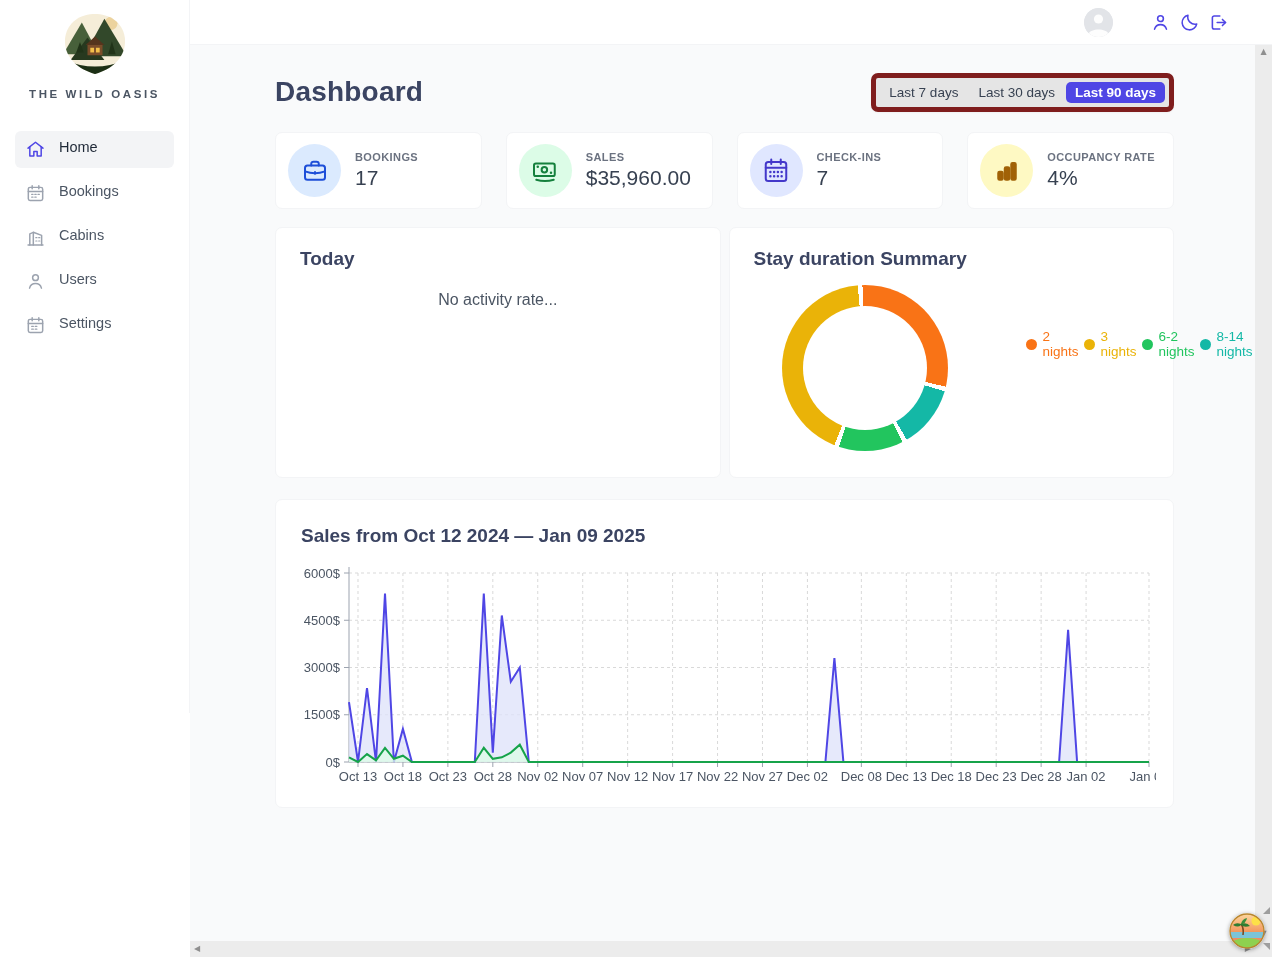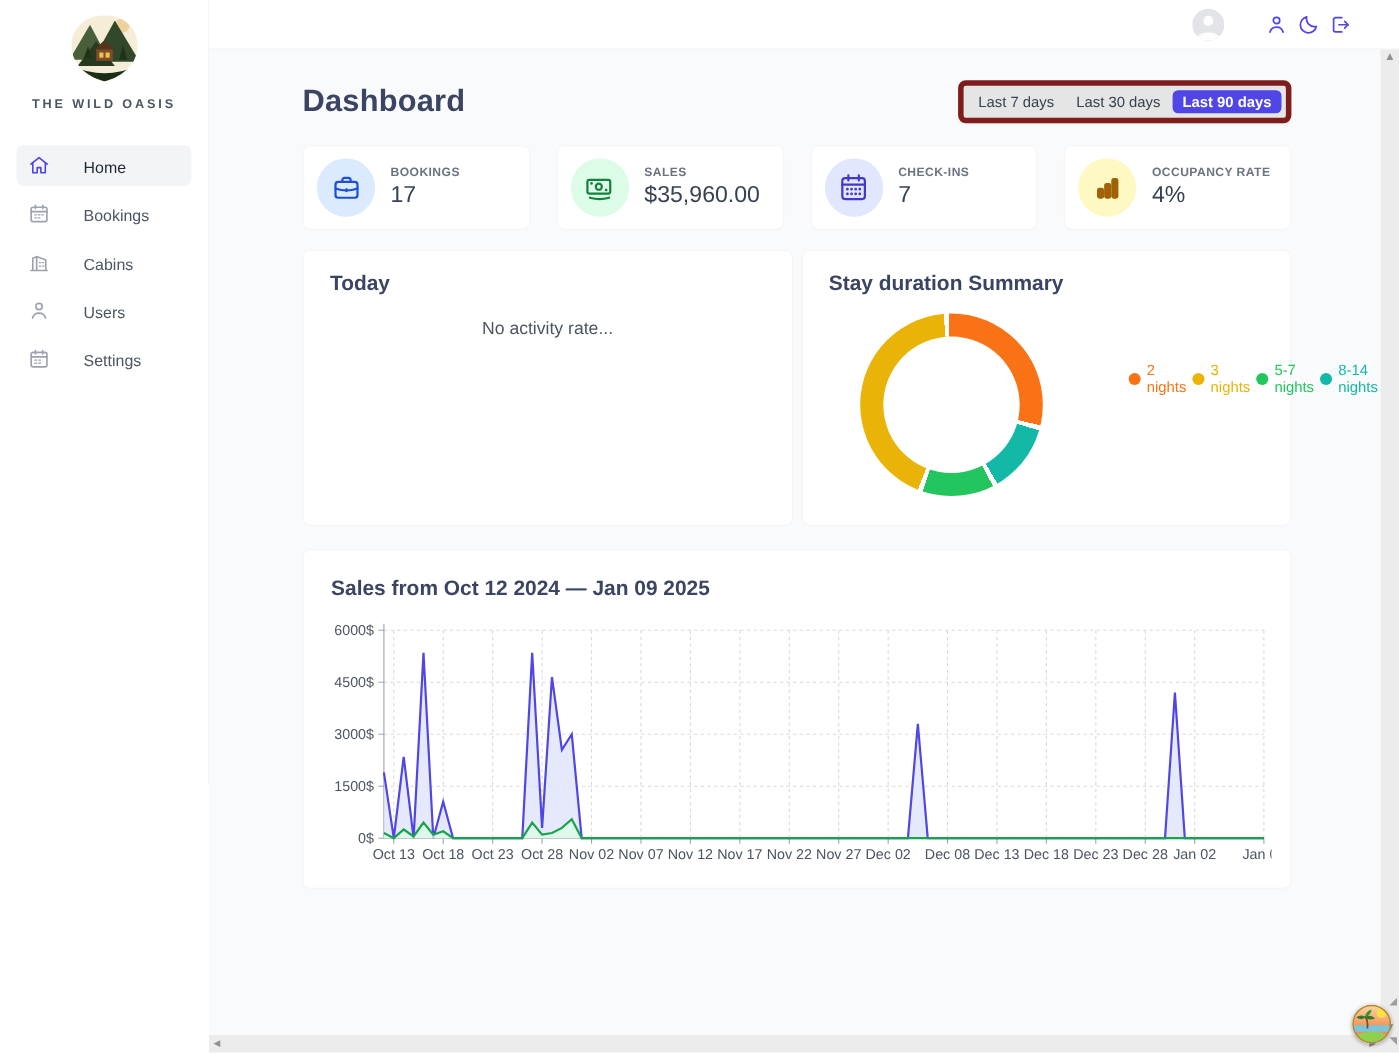--- a/index.html
+++ b/index.html
@@ -8,21 +8,21 @@
     position:relative; overflow:hidden; background:#fff;
     font-family:"Liberation Sans","DejaVu Sans",sans-serif; color:#374151;
   }
   
   .sidebar { position:absolute; left:0; top:0; width:190px; height:713px;
     background:#fff; border-right:1px solid #f3f4f6; z-index:5; }
   .logo-wrap { width:68px; margin:13px auto 0; }
   .brand { text-align:center; font-size:11.5px; letter-spacing:2.6px;
     color:#4b5563; font-weight:600; margin-top:9px; }
   .nav { margin-top:31px; padding:0 15px; display:flex; flex-direction:column; gap:7px; }
-  .nav-item { display:flex; align-items:flex-end; gap:30px; padding:8px 10px;
+  .nav-item { display:flex; align-items:flex-start; gap:13px; padding:8px 10px;
     border-radius:6px; color:#4b5563; font-size:14.5px; font-weight:500; cursor:pointer; }
   .nav-item .ic { color:#9ca3af; display:flex; }
   .nav-item.active { background:#f3f4f6; color:#1f2937; }
   .nav-item.active .ic { color:#4f46e5; }
   
   .topbar { position:absolute; left:190px; top:0; width:1082px; height:45px;
     background:#fff; border-bottom:1px solid #f3f4f6; z-index:4;
     display:flex; align-items:center; justify-content:flex-end; padding-right:39px; }
   .avatar { width:29px; height:29px; border-radius:50%; background:#e5e7eb;
     overflow:hidden; margin-right:33px; cursor:pointer; }
@@ -278,21 +278,21 @@
           <div class="legend-item">
             <span class="legend-dot" style="background: rgb(249, 115, 22);"></span>
             <span style="color: rgb(249, 115, 22);">2 nights</span>
           </div>
           <div class="legend-item">
             <span class="legend-dot" style="background: rgb(234, 179, 8);"></span>
             <span style="color: rgb(234, 179, 8);">3 nights</span>
           </div>
           <div class="legend-item">
             <span class="legend-dot" style="background: rgb(34, 197, 94);"></span>
-            <span style="color: rgb(34, 197, 94);">5-7 nights</span>
+            <span style="color: rgb(34, 197, 94);">6-2 nights</span>
           </div>
           <div class="legend-item">
             <span class="legend-dot" style="background: rgb(20, 184, 166);"></span>
             <span style="color: rgb(20, 184, 166);">8-14 nights</span>
           </div>
         </div>
       </div>
     </div>
 
     <div class="chart-card">

